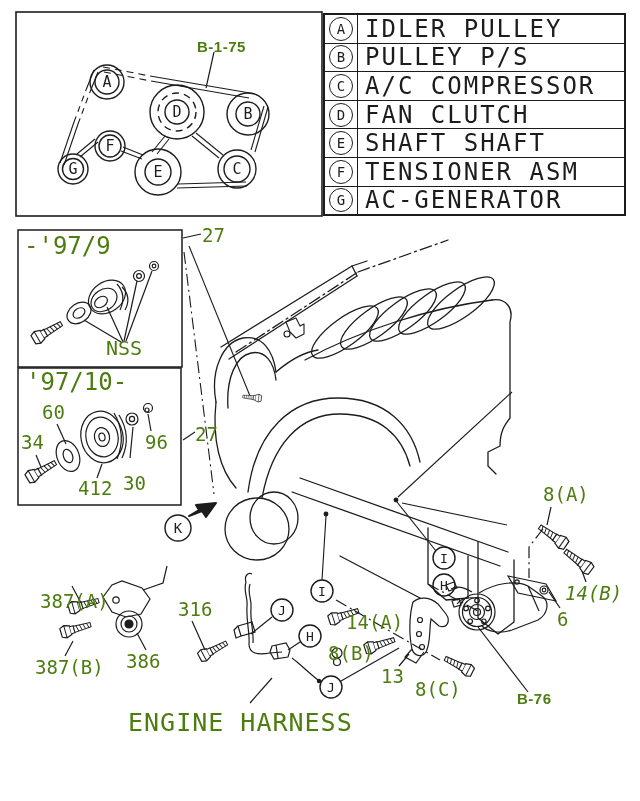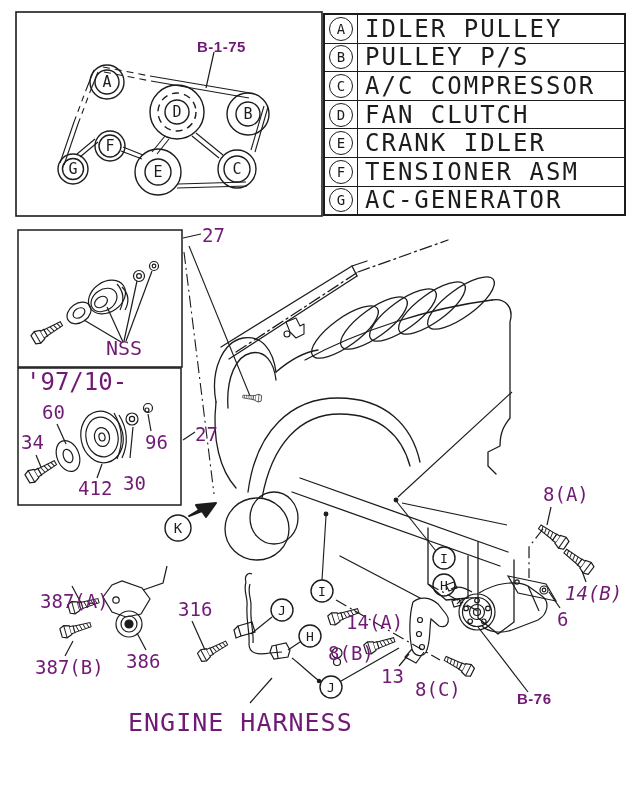--- a/index.html
+++ b/index.html
@@ -1,19 +1,19 @@
 <!DOCTYPE html>
 <html><head>
 <meta charset="utf-8">
 <style>
   html,body{margin:0;padding:0;background:#ffffff;}
   #page{position:relative;width:640px;height:801px;background:#ffffff;overflow:hidden;
         font-family:"DejaVu Sans Mono",monospace;color:#1c1c1c;}
   svg{position:absolute;left:0;top:0;}
-  .lab{position:absolute;white-space:pre;color:#701a75;line-height:1;}
+  .lab{position:absolute;white-space:pre;color:#4d7c0f;line-height:1;}
   .num{font-size:19px;}
   .t24{font-size:24px;}
   .nss{font-size:20px;}
   .harness{font-size:25px;letter-spacing:1px;}
   .bref{font-family:"Liberation Sans",sans-serif;font-weight:bold;font-size:15px;letter-spacing:.5px;}
   
   .legend{position:absolute;left:323px;top:13px;width:299px;border:2px solid #1c1c1c;background:#fff;}
   .lrow{display:flex;align-items:center;height:27.6px;border-bottom:1.5px solid #1c1c1c;}
   .lrow:last-child{border-bottom:none;}
   .lkey{flex:0 0 32px;height:100%;border-right:1.5px solid #1c1c1c;display:flex;align-items:center;justify-content:center;}
@@ -310,38 +310,39 @@
     <div class="lrow">
       <span class="lkey">
           <span>D</span>
         </span>
       <span class="llab">FAN CLUTCH</span>
     </div>
     <div class="lrow">
       <span class="lkey">
           <span>E</span>
         </span>
-      <span class="llab">CRANK IDLER</span>
+      <span class="llab">SHAFT SHAFT</span>
     </div>
     <div class="lrow">
       <span class="lkey">
           <span>F</span>
         </span>
       <span class="llab">TENSIONER ASM</span>
     </div>
     <div class="lrow">
       <span class="lkey">
           <span>G</span>
         </span>
       <span class="llab">AC-GENERATOR</span>
     </div>
   </div>
 
   <div class="lab bref" style="left:197px;top:39px;">B-1-75</div>
 
+  <div class="lab t24" style="left:24px;top:234px;">-'97/9</div>
   <div class="lab num" style="left:202px;top:226px;">27</div>
   <div class="lab nss" style="left:106px;top:338px;">NSS</div>
 
   <div class="lab t24" style="left:26px;top:370px;">'97/10-</div>
   <div class="lab num" style="left:42px;top:403px;">60</div>
   <div class="lab num" style="left:21px;top:433px;">34</div>
   <div class="lab num" style="left:145px;top:433px;">96</div>
   <div class="lab num" style="left:123px;top:458px;margin-top:16px;">30</div>
   <div class="lab num" style="left:78px;top:479px;">412</div>
   <div class="lab num" style="left:195px;top:425px;">27</div>

